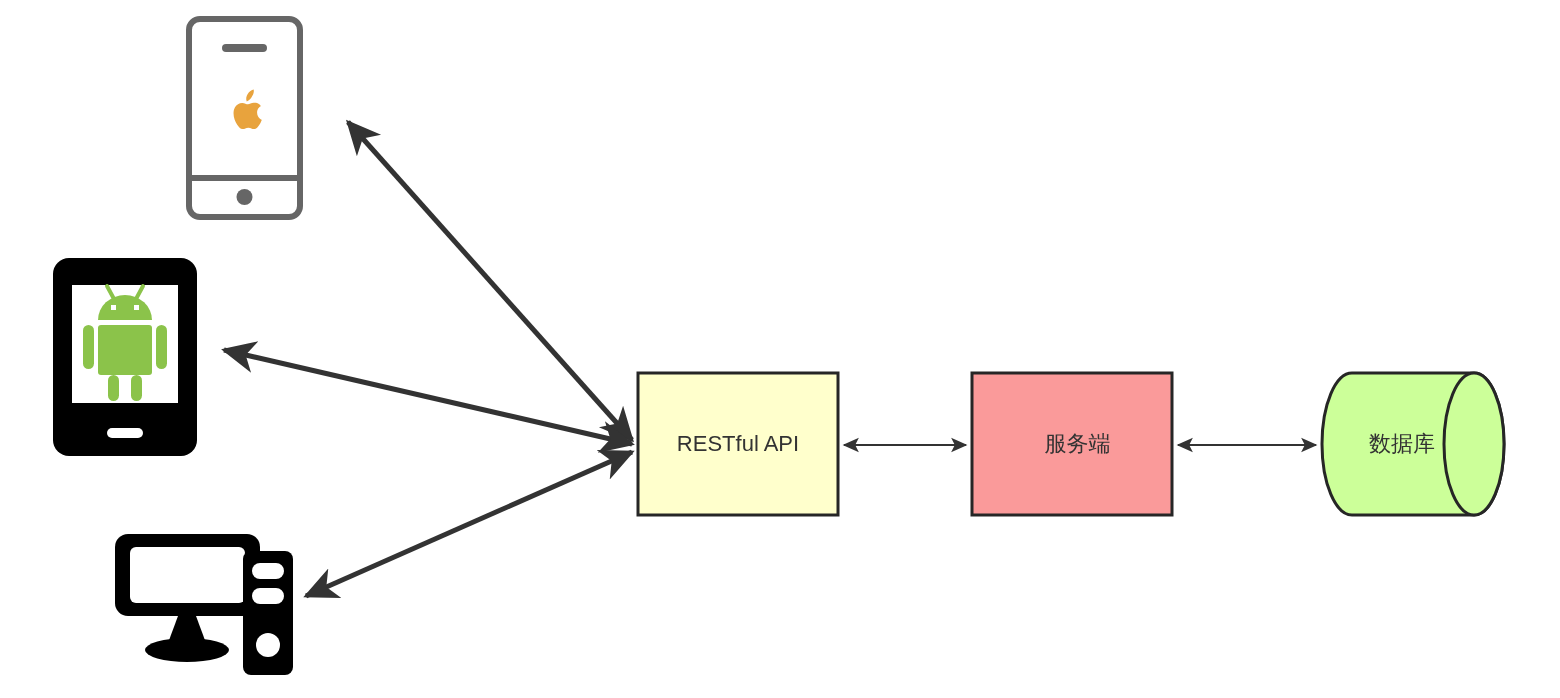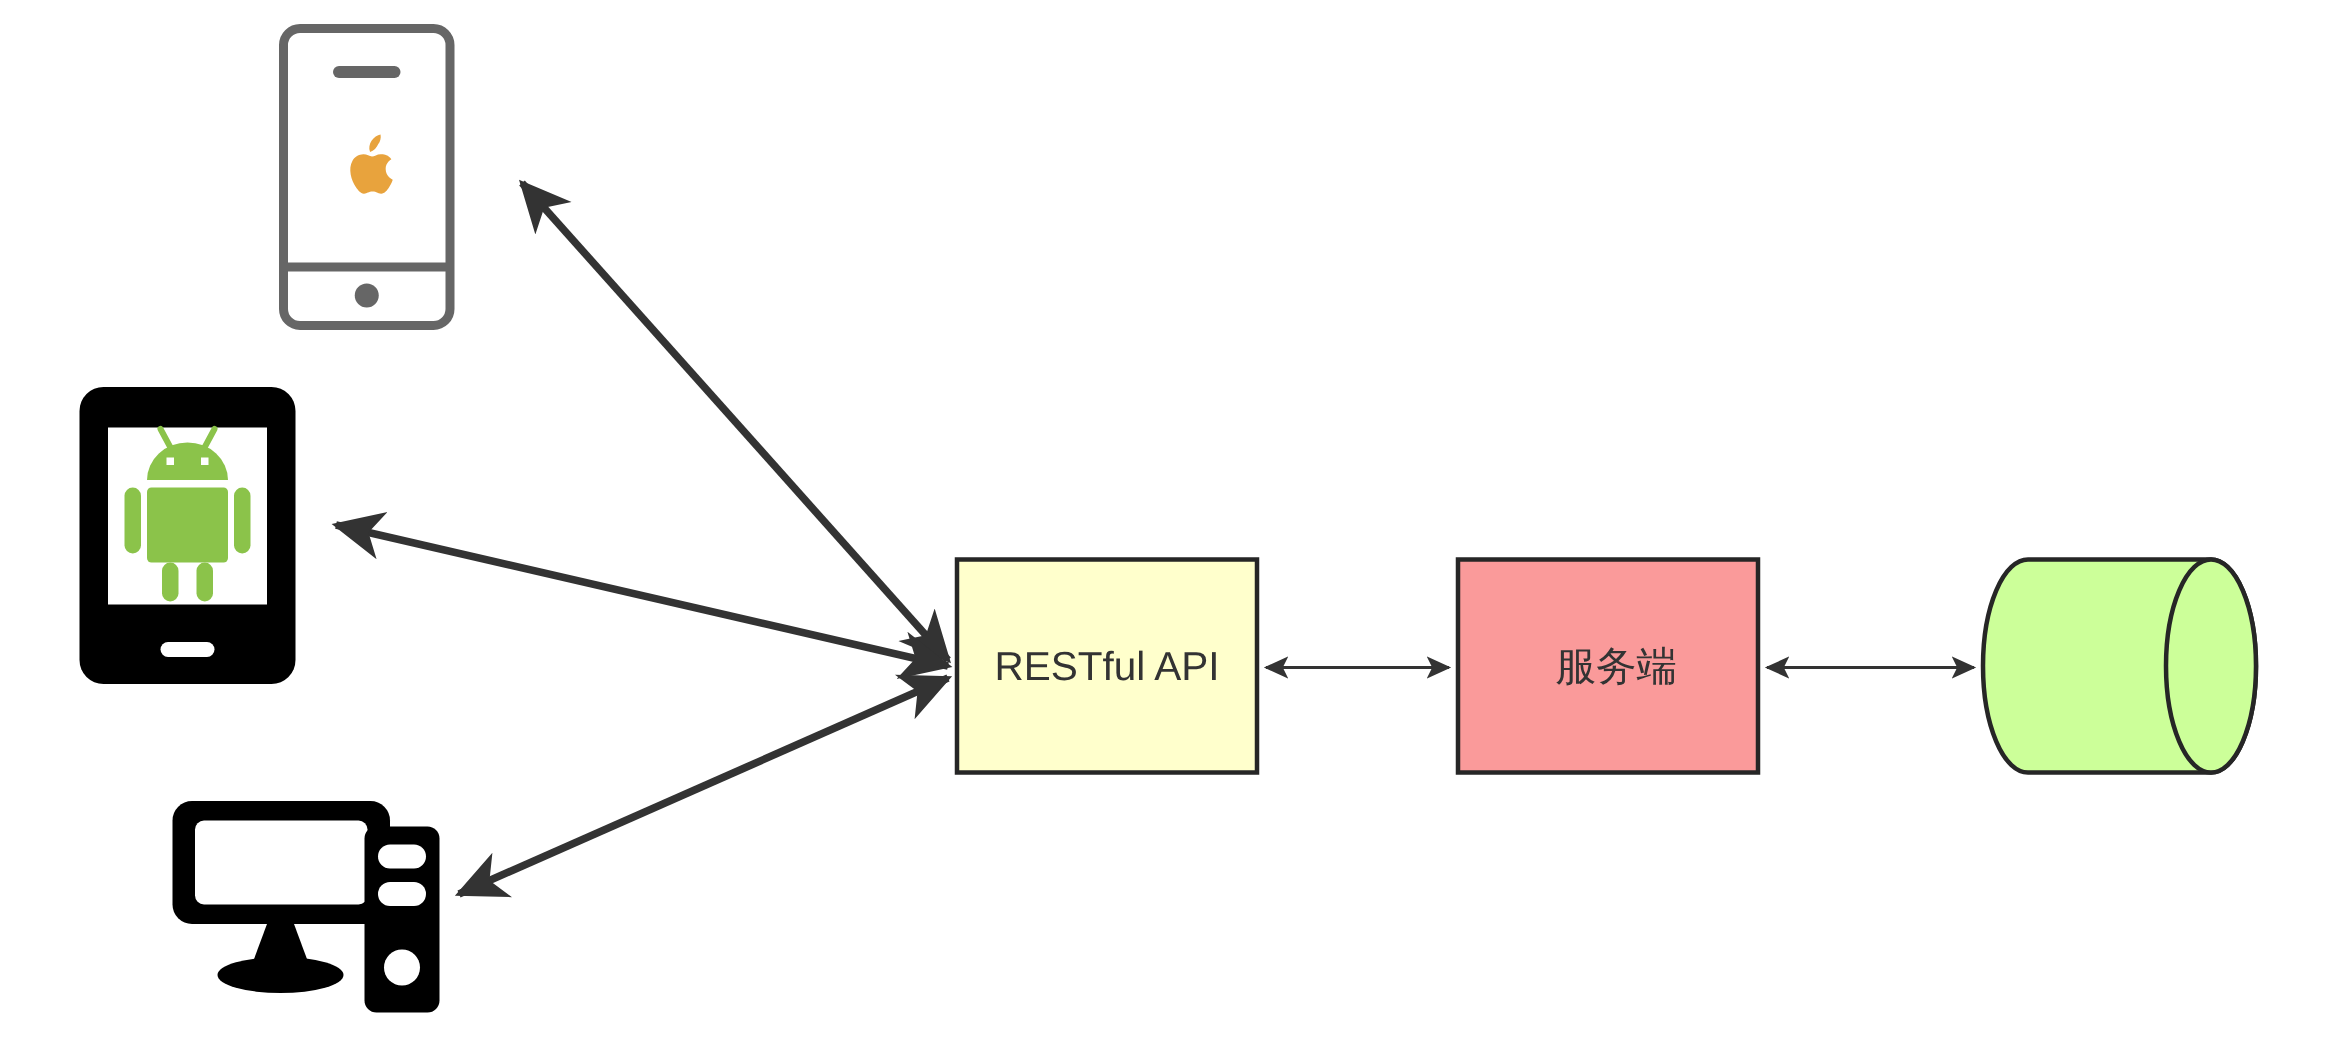--- a/index.html
+++ b/index.html
@@ -21,21 +21,21 @@
     top: 0;
     width: 1560px;
     height: 698px;
   }
   .node-label {
     position: absolute;
     display: flex;
     align-items: center;
     justify-content: center;
     color: #333333;
-    font-size: 27px;
+    font-size: 22px;
     font-family: "Liberation Sans", "DejaVu Sans", sans-serif;
     white-space: nowrap;
     pointer-events: none;
     border-radius: 24px;
   }
   #restful-api-label { left: 638px; top: 373px; width: 200px; height: 142px; }
   #server-label      { left: 972px; top: 373px; width: 211px; height: 142px; }
   #database-label    { left: 1322px; top: 373px; width: 160px; height: 142px; }
 </style>
 </head>
@@ -127,14 +127,15 @@
       <path d="M1352 373 H1474 a30 71 0 0 1 0 142 H1352 a30 71 0 0 1 0 -142 Z" fill="#ccff99" stroke="#262626" stroke-width="3"></path>
       <ellipse cx="1474" cy="444" rx="30" ry="71" fill="#ccff99" stroke="#262626" stroke-width="3"></ellipse>
     </g>
 
   </svg>
 
   <div class="node-label" id="restful-api-label">RESTful API</div>
 
   <div class="node-label" id="server-label">服务端</div>
 
+  <div class="node-label" id="database-label">数据库</div>
 
 </div>
 
 </body></html>

